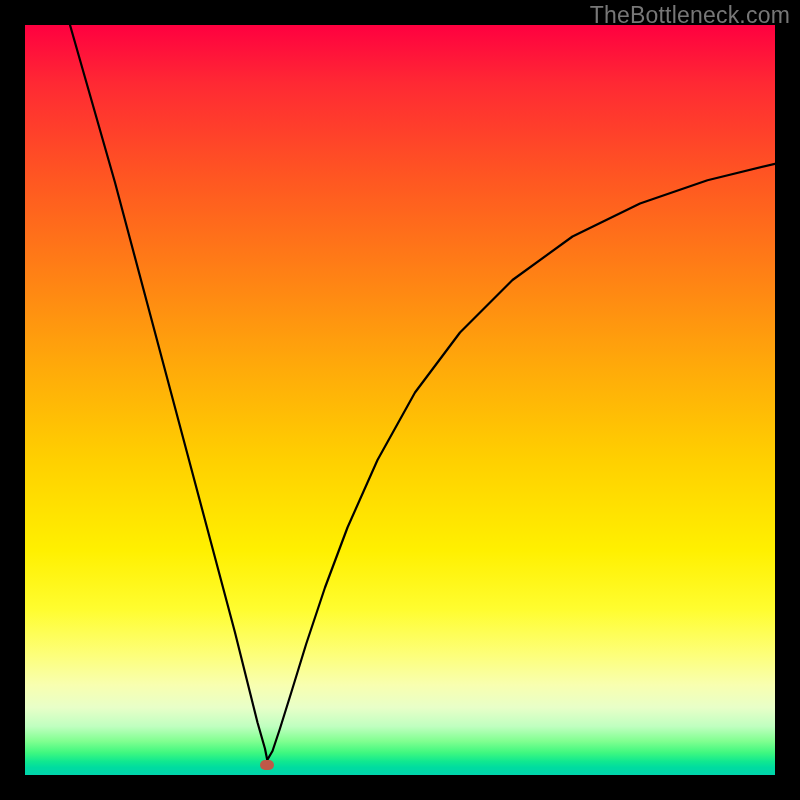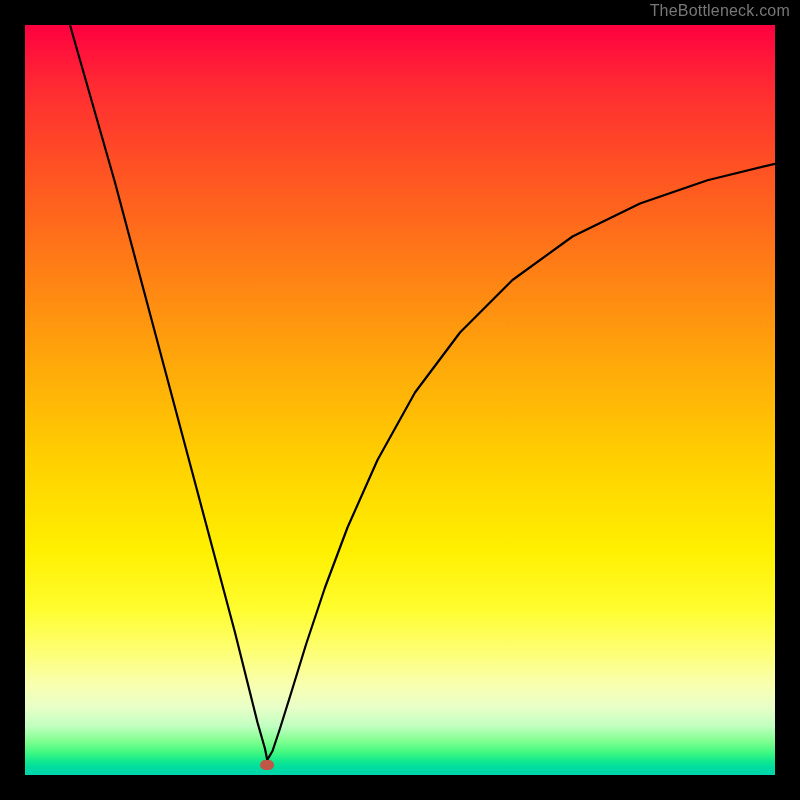--- a/index.html
+++ b/index.html
@@ -56,21 +56,21 @@
     width: 14px;
     height: 10px;
     border-radius: 5px;
     transform: translate(-50%, -50%);
   }
   .watermark {
     position: absolute;
     top: 2px;
     right: 10px;
     font-family: Arial, Helvetica, sans-serif;
-    font-size: 16px;
+    font-size: 23px;
     color: #777777;
     letter-spacing: 0.2px;
   }
 </style>
 </head>
 <body>
 
 <div class="frame">
   <div class="plot-area"></div>
 

